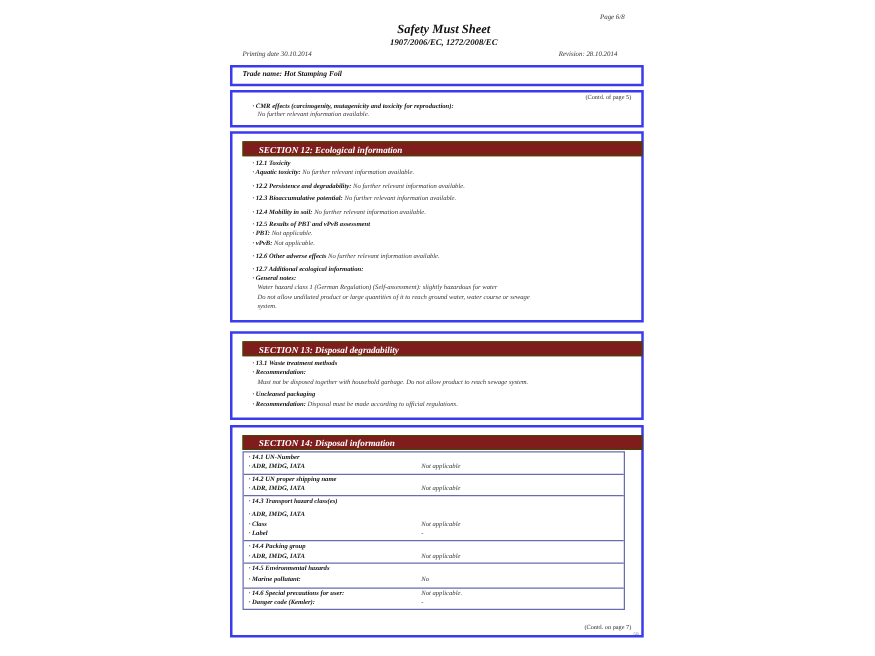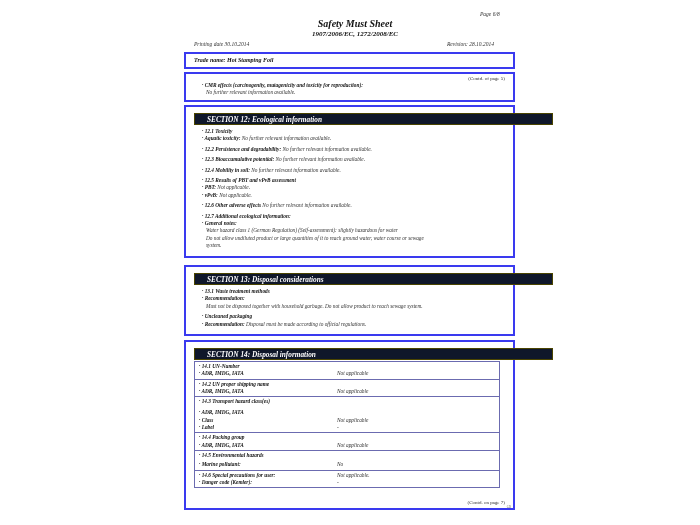--- a/index.html
+++ b/index.html
@@ -14,21 +14,21 @@
   .revision { left:447px; top:41px; font-size:5.5px; font-style:italic; color:#333; }
   .box { position:absolute; left:184px; width:331px; border:2px solid #3a3aef; background:#fff; box-sizing:border-box; }
   .tradebox { top:52px; height:17px; }
   .tradebox .t { position:absolute; left:8px; top:3px; font-size:6px; font-weight:bold; font-style:italic; }
   .cmrbox { top:72px; height:30px; }
   .cmrbox .contd { position:absolute; right:8px; top:2px; font-size:5px; color:#333; }
   .line { font-size:5.3px; line-height:7.4px; white-space:nowrap; font-style:italic; }
   .line .lbl { font-weight:bold; }
   .line .val { font-weight:normal; color:#333; }
   .ind { padding-left:4px; }
-  .sec { position:absolute; left:8px; width:359px; height:12px; background:#0f172a; border:1px solid #4a4400; box-sizing:border-box; }
+  .sec { position:absolute; left:8px; width:320px; height:12px; background:#7f1d1d; border:1px solid #4a4400; box-sizing:border-box; }
   .sec span { position:absolute; left:12px; top:1px; font-size:7.3px; color:#fff; font-weight:bold; font-style:italic; }
   .s12 { top:105px; height:153px; }
   .s13 { top:265px; height:71px; }
   .s14 { top:340px; height:170px; }
   .content { position:absolute; left:16px; right:8px; }
   .gap { height:3px; }
   .tbl { position:absolute; left:8px; width:306px; border:1px solid #6b6bb0; box-sizing:border-box; }
   .grp { border-bottom:1px solid #6b6bb0; padding:1px 0 1px 4px; }
   .grp:last-child { border-bottom:none; }
   .row { display:flex; font-size:5.3px; line-height:7.3px; font-style:italic; }
@@ -82,21 +82,21 @@
       <div class="line"><span class="lbl">· 12.7 Additional ecological information:</span></div>
       <div class="line"><span class="lbl">· General notes:</span></div>
       <div class="line ind"><span class="val">Water hazard class 1 (German Regulation) (Self-assessment): slightly hazardous for water</span></div>
       <div class="line ind"><span class="val">Do not allow undiluted product or large quantities of it to reach ground water, water course or sewage</span></div>
       <div class="line ind"><span class="val">system.</span></div>
     </div>
   </div>
 
   <div class="box s13">
     <div class="sec" style="top:6px;">
-        <span>SECTION 13: Disposal considerations</span>
+        <span>SECTION 13: Disposal degradability</span>
       </div>
     <div class="content" style="top:21px;">
       <div class="line"><span class="lbl">· 13.1 Waste treatment methods</span></div>
       <div class="line"><span class="lbl">· Recommendation:</span></div>
       <div class="line ind"><span class="val">Must not be disposed together with household garbage. Do not allow product to reach sewage system.</span></div>
       <div class="gap"></div>
       <div class="line"><span class="lbl">· Uncleaned packaging</span></div>
       <div class="line"><span class="lbl">· Recommendation:</span><span class="val"> Disposal must be made according to official regulations.</span></div>
     </div>
   </div>

